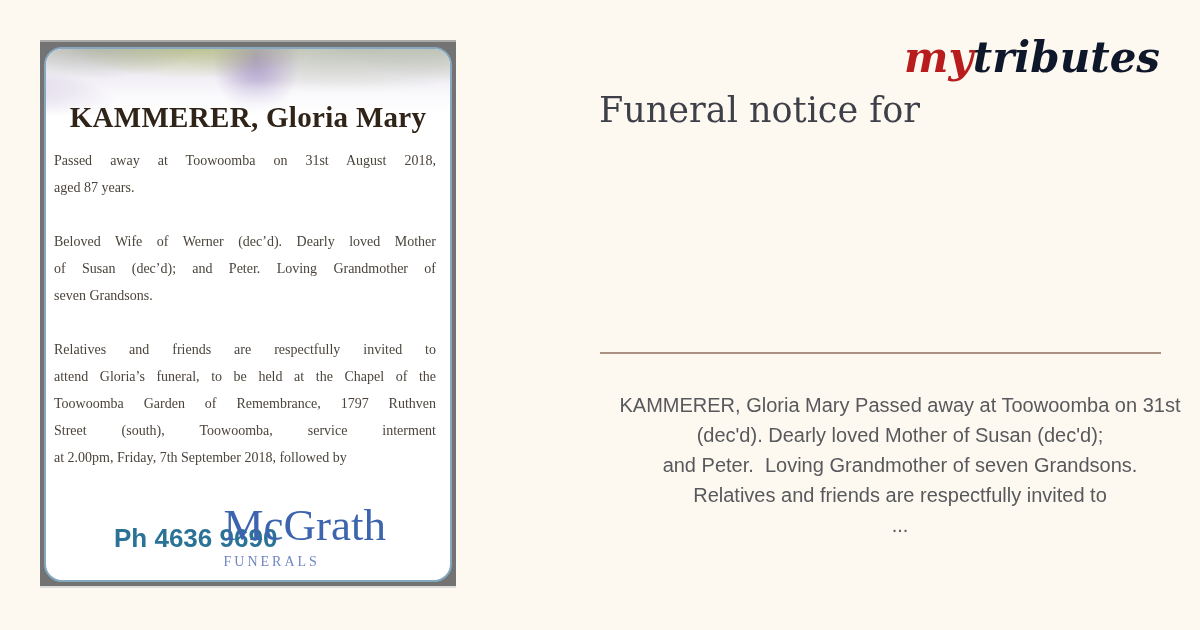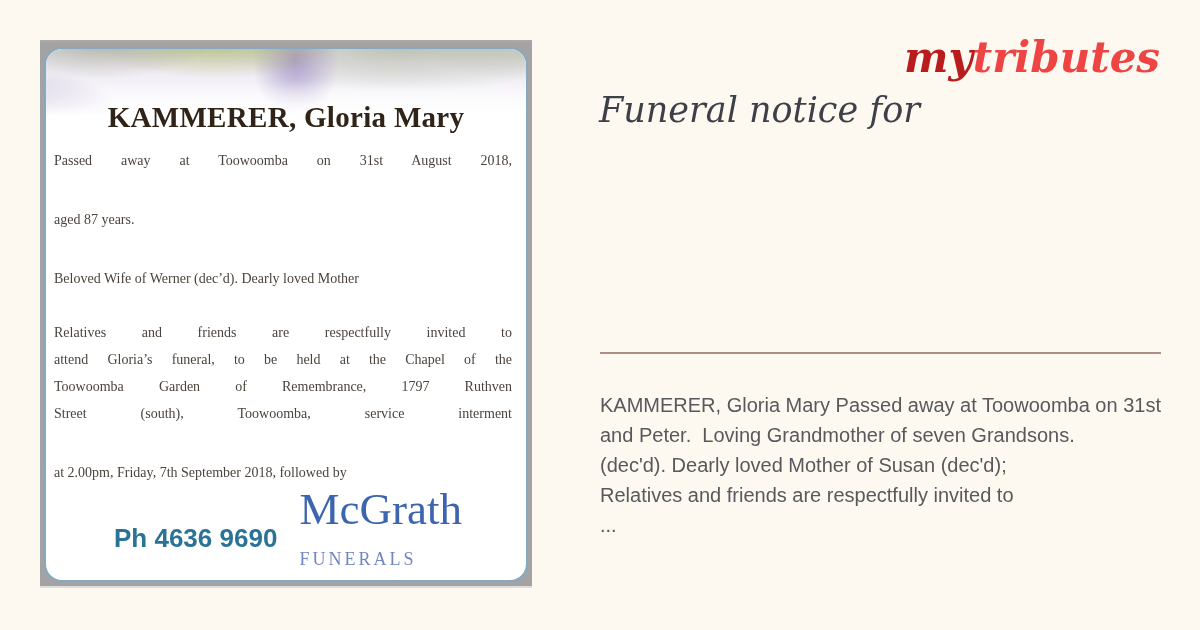--- a/index.html
+++ b/index.html
@@ -9,22 +9,22 @@
     font-family: "Liberation Sans", sans-serif;
     position: relative;
     overflow: hidden;
   }
   .page { position: absolute; inset: 0; }
 
   
   .ad {
     position: absolute;
     left: 40px; top: 40px;
-    width: 492px; height: 548px;
-    background: #a3a3a3;
+    width: 416px; height: 548px;
+    background: #737373;
     border-top: 2px solid #a9a9a7;
     border-bottom: 2px solid #dddddb;
   }
   .card {
     position: absolute;
     left: 4px; right: 4px; top: 5px; bottom: 4px;
     background: #ffffff;
     border: 2px solid #84a9c0;
     border-radius: 18px;
     overflow: hidden;
@@ -53,21 +53,21 @@
   }
   .card-body {
     padding: 13px 14px 0 8px;
     font-family: "Liberation Serif", serif;
     font-size: 14px;
     line-height: 27px;
     color: #4b443c;
   }
   .para { margin-bottom: 27px; }
   .para .line { text-align: justify; text-align-last: justify; }
-  .para .line:last-child { text-align-last: left; margin-top: 32px; }
+  .para .line:last-child { text-align-last: left; }
 
   .phone {
     position: absolute;
     left: 68px; bottom: 26px;
     font-family: "Liberation Sans", sans-serif;
     font-weight: 700;
     font-size: 26px;
     color: #2b7396;
   }
   .brand-block {
@@ -76,86 +76,87 @@
     text-align: left;
   }
   .brand-name {
     font-family: "Liberation Serif", serif;
     font-size: 45px;
     line-height: 44px;
     color: #3d64ae;
   }
   .brand-subtitle {
     font-family: "Liberation Serif", serif;
-    font-size: 18px;
+    font-size: 14px;
     letter-spacing: 3px;
     color: #7187c3;
-    margin-top: 18px;
+    margin-top: 7px;
   }
 
   
   .site-logo {
     position: absolute;
     top: 34px; right: 40px;
     font-family: "DejaVu Serif", serif;
     font-style: italic;
     font-weight: 700;
     font-size: 42px;
     line-height: 48px;
     white-space: nowrap;
     cursor: pointer;
   }
   .site-logo .logo-my { color: #b91c1c; }
-  .site-logo .logo-rest { color: #ef4444; }
+  .site-logo .logo-rest { color: #0f172a; }
 
   .page-heading {
     position: absolute;
     left: 599px; top: 90px;
     font-family: "DejaVu Serif", serif;
-    font-style: italic;
     font-weight: 500;
     font-size: 35px;
     color: #3e4049;
     white-space: nowrap;
   }
   .divider {
     position: absolute;
     left: 600px; top: 352px;
     width: 561px; height: 2px;
     background: #ab9184;
   }
   .summary {
     position: absolute;
     left: 600px; top: 390px;
     width: 600px;
     font-family: "Liberation Sans", sans-serif;
     font-size: 20px;
     line-height: 30px;
     color: #58595d;
   }
-  .summary .summary-line { white-space: pre-wrap; }
+  .summary .summary-line { white-space: pre-wrap; text-align: center; }
 </style>
 </head>
 <body>
 
 <div class="page">
 
   <div class="ad">
     <div class="card">
       <div class="card-header"></div>
       <div class="card-title">KAMMERER, Gloria Mary</div>
       <div class="card-body">
         <div class="para">
 
         <div class="line">Passed away at Toowoomba on 31st August 2018,</div>
             <div class="line">aged 87 years.</div>
           </div>
         <div class="para">
 
         <div class="line">Beloved Wife of Werner (dec’d). Dearly loved Mother</div>
+            <div class="line">of Susan (dec’d); and Peter. Loving Grandmother of</div>
+            <div class="line">seven Grandsons.</div>
           </div>
         <div class="para">
 
         <div class="line">Relatives and friends are respectfully invited to</div>
             <div class="line">attend Gloria’s funeral, to be held at the Chapel of the</div>
             <div class="line">Toowoomba Garden of Remembrance, 1797 Ruthven</div>
             <div class="line">Street (south), Toowoomba, service interment</div>
             <div class="line">at 2.00pm, Friday, 7th September 2018, followed by</div>
           </div>
       </div>
@@ -171,19 +172,19 @@
     <span class="logo-my">my</span><span class="logo-rest">tributes</span>
   </div>
 
   <div class="page-heading">Funeral notice for</div>
 
   <div class="divider"></div>
 
   <div class="summary">
 
   <div class="summary-line">KAMMERER, Gloria Mary Passed away at Toowoomba on 31st</div>
+      <div class="summary-line">(dec'd). Dearly loved Mother of Susan (dec'd);</div>
       <div class="summary-line">and Peter.  Loving Grandmother of seven Grandsons.</div>
-      <div class="summary-line">(dec'd). Dearly loved Mother of Susan (dec'd);</div>
       <div class="summary-line">Relatives and friends are respectfully invited to</div>
       <div class="summary-line">...</div>
     </div>
 
 </div>
 
 </body></html>

